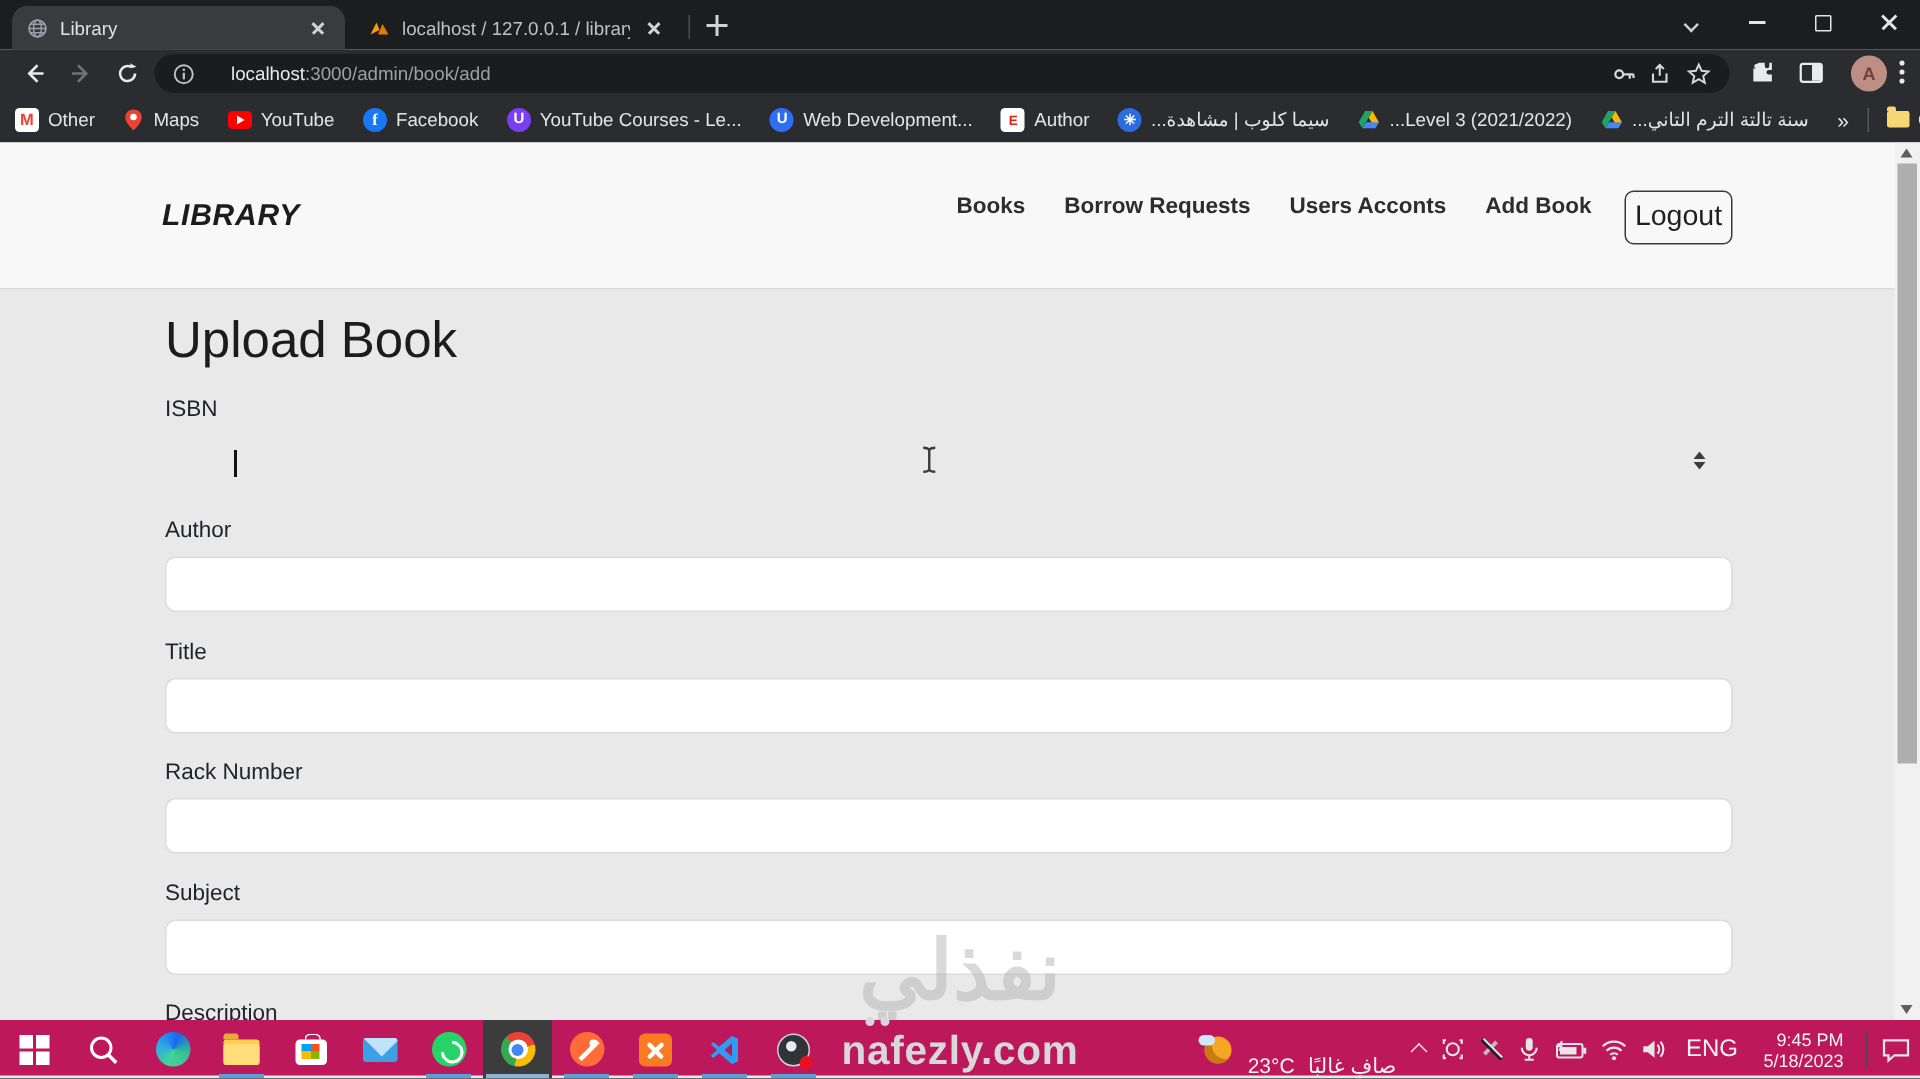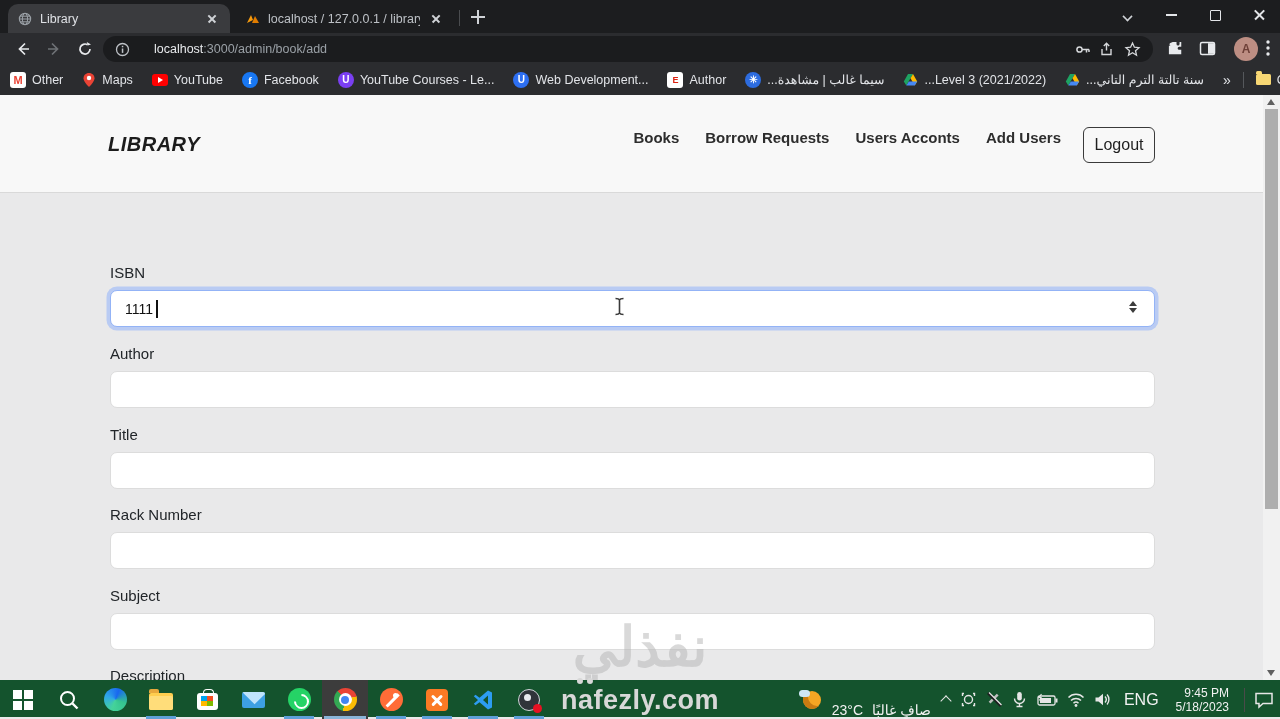--- a/index.html
+++ b/index.html
@@ -65,21 +65,21 @@
   .overflow-glyph { font-size:14px; color:#e2e4e8; }
 
   
   .page { position:absolute; left:0; top:95px; width:1280px; height:585px; background:#e9e9ea; overflow:hidden; }
   .site-nav { position:absolute; left:0; top:0; width:1280px; height:98px; background:#f8f8f8; border-bottom:1px solid #d9d9d9; }
   .brand { position:absolute; left:108px; top:38px; font-size:20px; font-style:italic; font-weight:800;
            letter-spacing:.5px; color:#1c1c1c; }
   .nav-links { position:absolute; right:219px; top:34px; display:flex; gap:26px; }
   .nav-links span { font-size:15px; font-weight:600; color:#2d2d2d; }
   .logout-btn { position:absolute; right:125px; top:32px; width:72px; height:36px; background:transparent;
-                border:1px solid #3a3a3a; border-radius:6px; font-size:16px; color:#1f1f1f;
+                border:1px solid #3a3a3a; border-radius:6px; font-size:19px; color:#1f1f1f;
                 display:flex; align-items:center; justify-content:center; font-family:inherit; }
   .page-title { position:absolute; left:110px; top:113px; font-size:34px; font-weight:500; color:#1c1c1c; }
   .flabel { position:absolute; left:110px; font-size:15px; color:#212529; }
   .finput { position:absolute; left:110px; width:1045px; height:37px; background:#fff;
             border:1px solid #dcdcdc; border-radius:7px; padding:0 14px; font-size:14px; color:#111;
             font-family:inherit; outline:none; }
   .finput.focused { border:1.5px solid #93b3f6; box-shadow:0 0 0 3.5px #b9cbf3; }
   .caret { position:absolute; left:156px; top:205px; width:1.5px; height:18px; background:#111; }
   .spinner { position:absolute; left:1129px; top:206px; display:flex; flex-direction:column; gap:2px; align-items:center; }
   .sp-up { width:0; height:0; border-left:4px solid transparent; border-right:4px solid transparent; border-bottom:5px solid #3c3c3c; }
@@ -87,21 +87,21 @@
   .page-watermark { position:absolute; left:640px; top:520px; transform:translateX(-50%); font-size:55px;
                     font-weight:bold; color:#b5b5b5; opacity:.5; }
 
   .scrollbar { position:absolute; left:1263px; top:0; width:17px; height:585px; background:#f1f1f1; }
   .sb-thumb { position:absolute; left:2px; top:14px; width:13px; height:400px; background:#aeaeae; }
   .sb-arrow { position:absolute; left:4px; width:0; height:0; border-left:4.5px solid transparent; border-right:4.5px solid transparent; }
   .sb-up { top:4px; border-bottom:6px solid #606060; }
   .sb-dn { bottom:4px; border-top:6px solid #606060; }
 
   
-  .taskbar { position:absolute; left:0; top:680px; width:1280px; height:37px; background:#14532d; }
+  .taskbar { position:absolute; left:0; top:680px; width:1280px; height:37px; background:#be185d; }
   .tslot { position:absolute; top:0; width:46px; height:39px; display:flex; align-items:center; justify-content:center; }
   .tslot.active { background:#3c3c3c; }
   .underline { position:absolute; bottom:0; left:8px; width:30px; height:3px; background:#5e9fd8; }
   .tslot.active .underline { left:2px; width:42px; background:#8ab4d8; }
 
   .win-logo { display:grid; grid-template-columns:9px 9px; grid-template-rows:9px 9px; gap:2px; }
   .win-logo i { background:#fff; }
   .edge-icon { width:23px; height:23px; border-radius:50%;
       background:conic-gradient(from 200deg,#45d39a,#2fa7e8,#1867f0,#35c48f,#45d39a); }
   .folder-icon { position:relative; width:24px; height:17px; background:#ffce4f; border-radius:2px; margin-top:3px; }
@@ -262,21 +262,21 @@
     <div class="bm">
       <span class="bmi i-udemy">U</span>
       <span>Web Development...</span>
     </div>
     <div class="bm">
       <span class="bmi i-egybest">E</span>
       <span>Author</span>
     </div>
     <div class="bm">
       <span class="bmi i-cinema">✳</span>
-      <span dir="rtl">سيما غالب | مشاهدة...</span>
+      <span dir="rtl">سيما كلوب | مشاهدة...</span>
     </div>
     <div class="bm">
       <svg class="g" width="15" height="13" viewBox="0 0 15 13">
           <path d="M5 1 h5 l-2.5 4.3 z M5 1 L0.8 8.5 L3.3 12.5 L7.5 5.3 Z" fill="#1ea362"></path>
           <path d="M10 1 L14.2 8.5 L11.7 12.5 L7.5 5.3 Z" fill="#ffba00"></path>
           <path d="M3.3 12.5 h8.4 L14.2 8.5 H5.8 Z" fill="#4688f4"></path>
         </svg>
       <span>...Level 3 (2021/2022)</span>
     </div>
     <div class="bm">
@@ -297,28 +297,28 @@
     </div>
   </div>
 
   <div class="page">
     <div class="site-nav">
       <div class="brand">LIBRARY</div>
       <div class="nav-links">
         <span>Books</span>
         <span>Borrow Requests</span>
         <span>Users Acconts</span>
-        <span>Add Users</span>
+        <span>Add Book</span>
       </div>
       <button class="logout-btn">Logout</button>
     </div>
 
+    <div class="page-title">Upload Book</div>
 
     <label class="flabel" style="top:169px">ISBN</label>
-    <input class="finput focused" style="top: 195px;" value="1111">
     <span class="caret"></span>
     <span class="spinner">
         <i class="sp-up"></i>
         <i class="sp-dn"></i>
       </span>
 
     <label class="flabel" style="top:250px">Author</label>
     <input class="finput" style="top: 276px;" value="">
 
     <label class="flabel" style="top:331px">Title</label>

